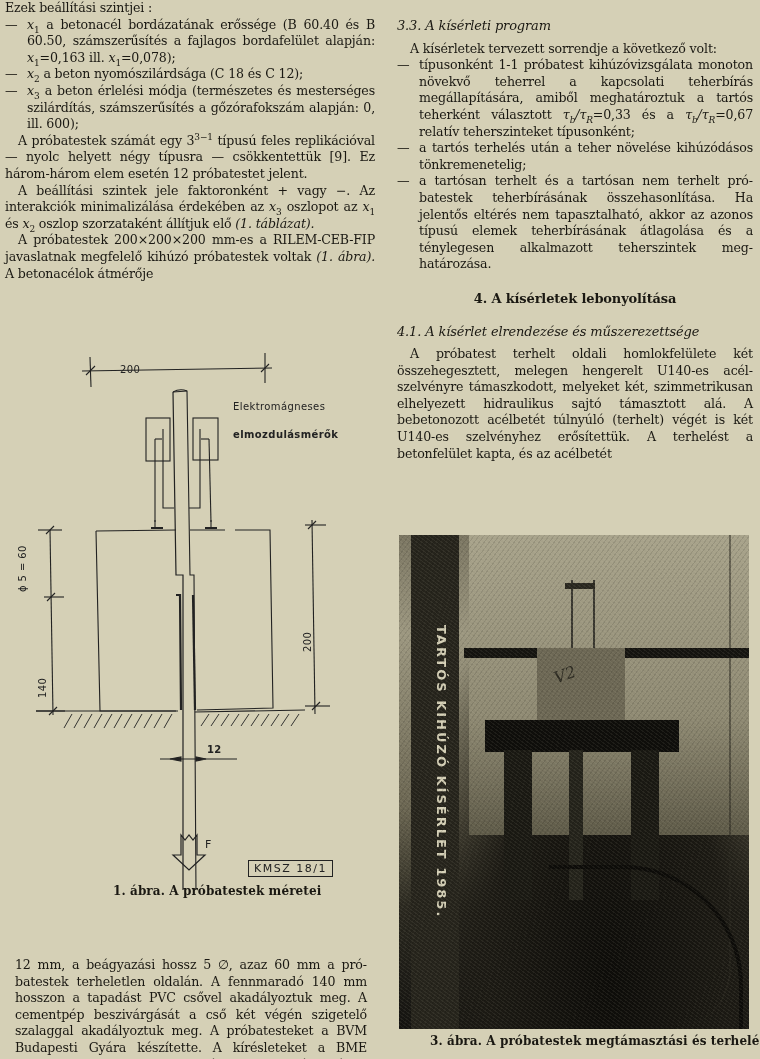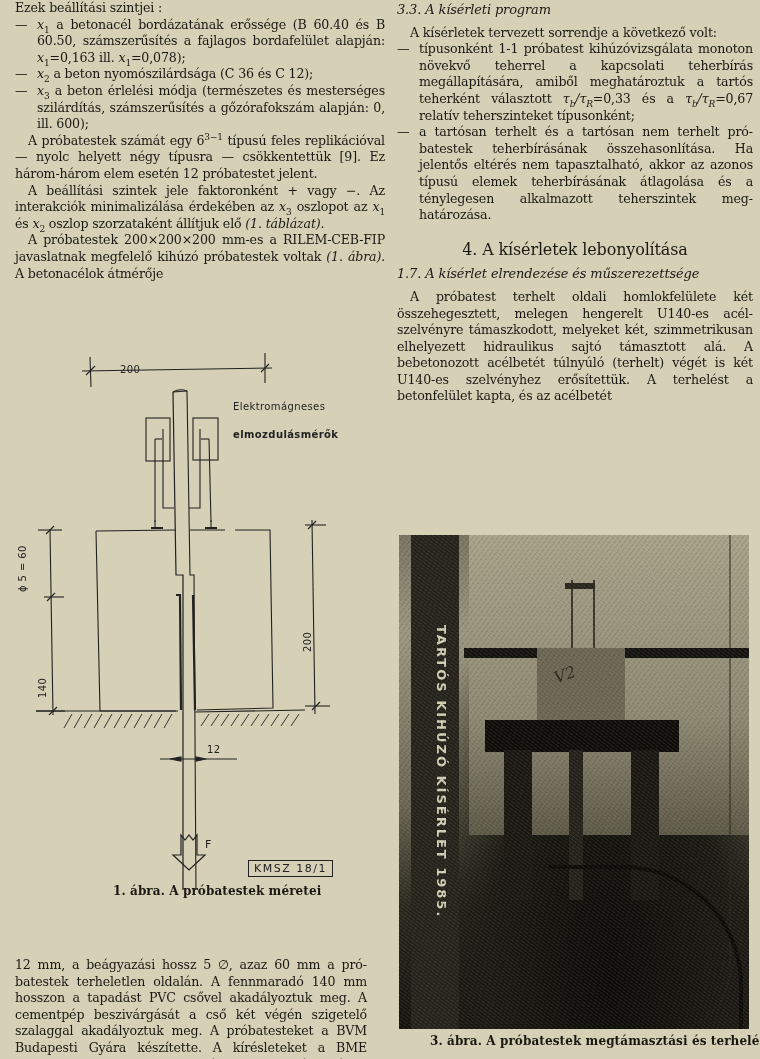--- a/index.html
+++ b/index.html
@@ -3,28 +3,28 @@
 <meta charset="utf-8">
 <style>
   html, body { margin: 0; padding: 0; }
   body {
     width: 760px; height: 1059px; position: relative; overflow: hidden;
     background: #d5d0b6;
     font-family: "DejaVu Serif", "Liberation Serif", serif;
     color: #1a1812;
   }
   .col { position: absolute; font-size: 12.6px; line-height: 16.6px; letter-spacing: -0.15px; }
-  .col-left { left: 15px; top: 0px; width: 370px; }
+  .col-left { left: 5px; top: 0px; width: 370px; }
   .col-right { left: 397px; top: 2px; width: 356px; }
   p { margin: 0; text-align: justify; }
   .indent { text-indent: 13px; }
   .dash-item { padding-left: 22px; text-indent: -22px; text-align: justify; }
   .dash { display: inline-block; width: 22px; text-indent: 0; }
-  .sub-heading { font-style: italic; margin: 0 0 6px 0; font-size: 13px; }
-  .section-heading { font-weight: normal; text-align: center; margin: 6px 0 8px 0; font-size: 16px; }
+  .sub-heading { font-style: italic; margin: 16px 0 6px 0; font-size: 13px; }
+  .section-heading { font-weight: bold; text-align: center; margin: 6px 0 8px 0; font-size: 13px; }
   .math { font-style: italic; }
   sub, sup { font-size: 9px; line-height: 0; }
   .ital { font-style: italic; margin-top: 31px; }
 
   
   .fig1 { position: absolute; left: 0; top: 330px; width: 380px; height: 560px; }
   .fig1 svg { position: absolute; left: 0; top: 0; }
   .fig1-label { position: absolute; font-family: "DejaVu Sans", sans-serif; font-size: 10px; color: #222; letter-spacing: 0.4px; line-height: 13px; }
   .fig-caption { position: absolute; font-size: 12px; font-weight: bold; color: #1a1812; white-space: nowrap; letter-spacing: 0.1px; }
   .stamp { position: absolute; border: 1.5px solid #222; font-family: "DejaVu Sans", sans-serif; font-size: 11px; padding: 1px 5px; letter-spacing: 1.5px; color: #222; }
@@ -55,23 +55,23 @@
       repeating-linear-gradient(37deg, rgba(213,208,182,0.08) 0 1px, transparent 1px 3px),
       repeating-linear-gradient(-53deg, rgba(0,0,0,0.10) 0 1px, transparent 1px 4px);
   }
 </style>
 </head>
 <body>
 
 <div class="col col-left">
   <p>Ezek beállítási szintjei :</p>
   <p class="dash-item"><span class="dash">—</span><span class="math">x</span><sub>1</sub><span> a betonacél bordázatának erőssége (B 60.40 és B 60.50, számszerűsítés a fajlagos borda­felület alapján: </span><span class="math">x</span><sub>1</sub><span>=0,163 ill. </span><span class="math">x</span><sub>1</sub><span>=0,078);</span></p>
-  <p class="dash-item"><span class="dash">—</span><span class="math">x</span><sub>2</sub><span> a beton nyomószilárdsága (C 36 és C 12);</span></p>
+  <p class="dash-item"><span class="dash">—</span><span class="math">x</span><sub>2</sub><span> a beton nyomószilárdsága (C 18 és C 12);</span></p>
   <p class="dash-item"><span class="dash">—</span><span class="math">x</span><sub>3</sub><span> a beton érlelési módja (természetes és mes­terséges szilárdítás, számszerűsítés a gőzóra­fokszám alapján: 0, ill. 600);</span></p>
-  <p class="indent"><span>A próbatestek számát egy 6</span><sup>3−1</sup><span> típusú feles rep­likációval — nyolc helyett négy típusra — csök­kentettük [9]. Ez három-három elem esetén 12 próbatestet jelent.</span></p>
+  <p class="indent"><span>A próbatestek számát egy 3</span><sup>3−1</sup><span> típusú feles rep­likációval — nyolc helyett négy típusra — csök­kentettük [9]. Ez három-három elem esetén 12 próbatestet jelent.</span></p>
   <p class="indent"><span>A beállítási szintek jele faktoronként + vagy −. Az interakciók minimalizálása érdekében az </span><span class="math">x</span><sub>3</sub><span> oszlopot az </span><span class="math">x</span><sub>1</sub><span> és </span><span class="math">x</span><sub>2</sub><span> oszlop szorzataként állítjuk elő </span><span class="ital">(1. táblázat).</span></p>
   <p class="indent"><span>A próbatestek 200×200×200 mm-es a RI­LEM-CEB-FIP javaslatnak megfelelő kihúzó pró­batestek voltak </span><span class="ital">(1. ábra).</span><span> A betonacélok átmérője</span></p>
 </div>
 
 <div class="fig1">
   <svg width="380" height="560" viewBox="0 330 380 560">
     <g stroke="#222" fill="none" stroke-width="1.1">
 
       <line x1="82" y1="371" x2="272" y2="368"></line>
       <line x1="90" y1="357" x2="91" y2="387"></line>
@@ -155,37 +155,38 @@
 
       <path d="M181 835 L181 855 L173 855 L189 870 L205 855 L197 855 L197 835 L193 840 L189 835 L185 840 Z" stroke-width="1.2"></path>
     </g>
   </svg>
   <div class="fig1-label" style="left:120px; top:33px;">200</div>
   <div class="fig1-label" style="left:233px; top:70px;">Elektromágneses</div>
   <div class="fig1-label" style="left:233px; top:98px;font-weight:bold;">elmozdulásmérők</div>
   <div class="fig1-label" style="left:16px; top:230px; transform: rotate(-90deg); transform-origin: left top; width:60px; top:262px;">ϕ 5 = 60</div>
   <div class="fig1-label" style="left:36px; top:368px; transform: rotate(-90deg); transform-origin: left top;">140</div>
   <div class="fig1-label" style="left:301px; top:322px; transform: rotate(-90deg); transform-origin: left top;">200</div>
-  <div class="fig1-label" style="left:207px; top:413px;">12</div>
+  <div class="fig1-label" style="left:207px; top:413px;font-weight:bold;">12</div>
   <div class="fig1-label" style="left:205px; top:508px; font-size:11px;">F</div>
   <div class="stamp" style="left:248px; top:530px;">KMSZ 18/1</div>
   <div class="fig-caption" style="left:113px; top:554px;">1. ábra. A próbatestek méretei</div>
 </div>
 
 <div class="col-left-bottom">
   <p>12 mm, a beágyazási hossz 5 ∅, azaz 60 mm a pró­batestek terheletlen oldalán. A fennmaradó 140 mm hosszon a tapadást PVC csővel akadályoztuk meg. A cementpép beszivárgását a cső két végén szigetelő szalaggal akadályoztuk meg. A próba­testeket a BVM Budapesti Gyára készítette. A kírésleteket a BME Vasbetonszerkezetek Tan­szék Laboratóriumában végeztük [10].</p>
 </div>
 
 <div class="col col-right">
   <p class="sub-heading">3.3. A kísérleti program</p>
   <p class="indent">A kísérletek tervezett sorrendje a következő volt:</p>
   <p class="dash-item"><span class="dash">—</span><span>típusonként 1-1 próbatest kihúzóvizsgálata monoton növekvő teherrel a kapcsolati teher­bírás megállapítására, amiből meghatároztuk a tartós teherként választott </span><span class="math">τ</span><sub class="math">b</sub><span class="math">/τ</span><sub class="math">R</sub><span>=0,33 és a </span><span class="math">τ</span><sub class="math">b</sub><span class="math">/τ</span><sub class="math">R</sub><span>=0,67 relatív teherszinteket típusonként;</span></p>
+  <p class="dash-item"><span class="dash">—</span><span>a tartós terhelés után a teher növelése kihúzó­dásos tönkremenetelig;</span></p>
   <p class="dash-item"><span class="dash">—</span><span>a tartósan terhelt és a tartósan nem terhelt pró­batestek teherbírásának összehasonlítása. Ha jelentős eltérés nem tapasztalható, akkor az azonos típusú elemek teherbírásának átlagolása és a ténylegesen alkalmazott teherszintek meg­határozása.</span></p>
   <p class="section-heading" style="margin-top:18px;">4. A kísérletek lebonyolítása</p>
-  <p class="sub-heading">1.7. A kísérlet elrendezése és műszerezettsége</p>
+  <p class="sub-heading">4.1. A kísérlet elrendezése és műszerezettsége</p>
   <p class="indent">A próbatest terhelt oldali homlokfelülete két összehegesztett, melegen hengerelt U140-es acél­szelvényre támaszkodott, melyeket két, szimmet­rikusan elhelyezett hidraulikus sajtó támasztott alá. A bebetonozott acélbetét túlnyúló (terhelt) végét is két U140-es szelvényhez erősítettük. A terhelést a betonfelület kapta, és az acélbetét</p>
 </div>
 
 <div class="photo">
   <div class="photo-wall"></div>
   <div class="photo-wire"></div>
   <div class="photo-column"></div>
   <div class="photo-column-text">TARTÓS KIHÚZÓ KÍSÉRLET 1985.</div>
   <div class="photo-rods"></div>
   <div class="photo-rodtop"></div>

